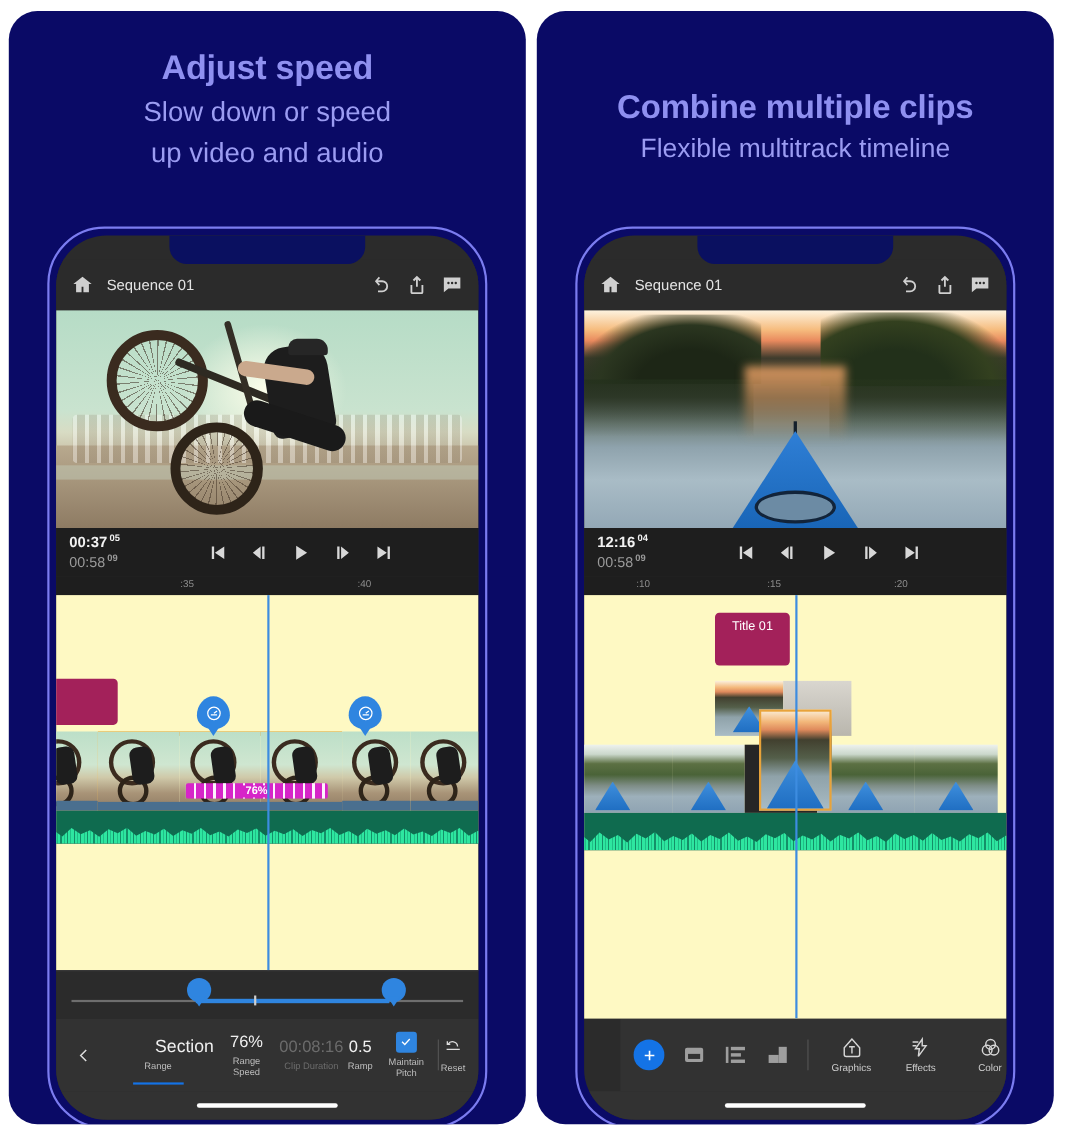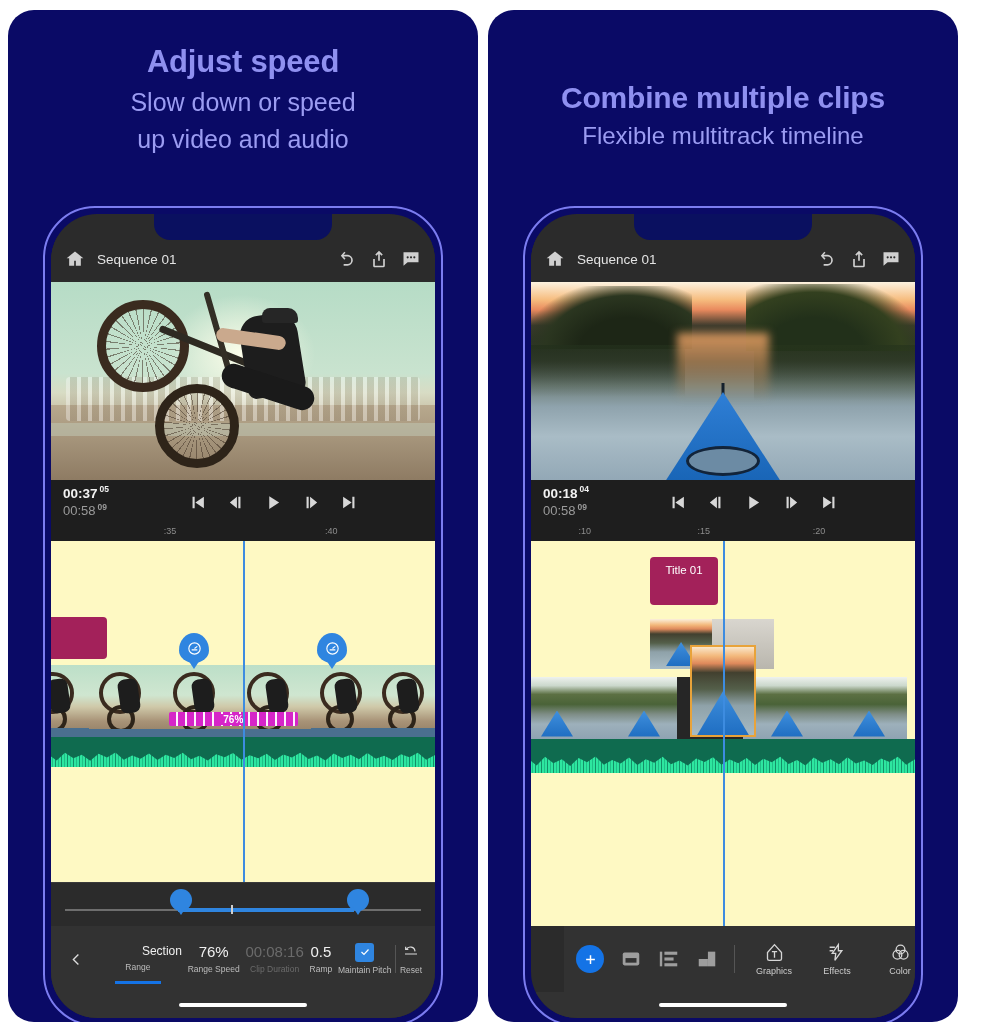--- a/index.html
+++ b/index.html
@@ -155,21 +155,21 @@
   .rhandle .b { width: 22px; height: 22px; background: #2f85e0; border-radius: 50%; }
   .rhandle::after { content: ""; position: absolute; bottom: 0px; left: 50%; transform: translateX(-50%); border-left: 6px solid transparent; border-right: 6px solid transparent; border-top: 9px solid #2f85e0; }
 
   
   .speedbarui { flex: none; height: 66px; background: #323232; display: flex; align-items: center; padding: 0 10px; }
   .backarrow { width: 30px; flex: none; display: flex; align-items: center; justify-content: center; }
   .backarrow svg { width: 15px; height: 15px; stroke: #dcdcdc; fill: none; stroke-width: 2.2; }
   .sitems { flex: 1; display: flex; align-items: center; justify-content: space-around; }
   .sitem { text-align: center; position: relative; padding: 0 2px; }
   .sitem .val { color: #f0f0f0; font-size: 15px; line-height: 1.15; }
-  .sitem .val.big { font-size: 12px; margin-left: 48px; }
+  .sitem .val.big { font-size: 16px; margin-left: 48px; }
   .sitem .lab { color: #bdbdbd; font-size: 8.5px; line-height: 1.15; margin-top: 4px; }
   .sitem.dim .val, .sitem.dim .lab { color: #6b6b6b; }
   .sitem.active::after { content: ""; position: absolute; left: 50%; transform: translateX(-50%); bottom: -11px; width: 46px; height: 2.5px; background: #1473e6; }
   .chk { width: 19px; height: 19px; background: #2f85e0; border-radius: 3px; display: flex; align-items: center; justify-content: center; margin: 0 auto; }
   .chk svg { width: 12px; height: 12px; stroke: #fff; fill: none; stroke-width: 2.4; }
   .vdiv { width: 1px; height: 28px; background: #555; flex: none; }
   .sitem svg.reseticon { width: 18px; height: 16px; stroke: #dcdcdc; fill: none; stroke-width: 1.8; }
 
   
   .toolbar { flex: none; height: 66px; background: #323232; display: flex; align-items: center; padding: 0 12px; gap: 16px; margin-left: 33px; }
@@ -423,21 +423,21 @@
             <div class="reflR"></div>
             <div class="glow"></div>
             <div class="tip"></div>
             <div class="bow"></div>
             <div class="hatch"></div>
           </div>
         </div>
 
         <div class="transport">
           <div class="tc">
-            <div class="cur"><span>00:18</span><sup>04</sup></div>
+            <div class="cur"><span>12:16</span><sup>04</sup></div>
             <div class="dur"><span>00:58</span><sup>09</sup></div>
           </div>
           <div class="ctrls">
             <svg viewBox="0 0 24 24">
                 <path d="M5 4h3v16H5zM21 4 9 12l12 8z"></path>
               </svg>
             <svg viewBox="0 0 24 24">
                 <path d="M4 12 14 4v16zM16 4h3v16h-3z"></path>
               </svg>
             <svg viewBox="0 0 24 24">

